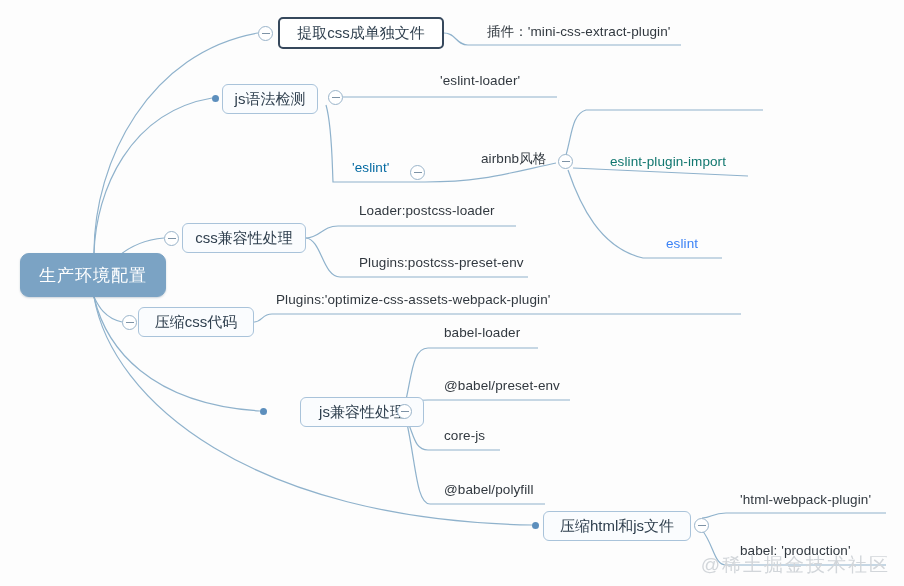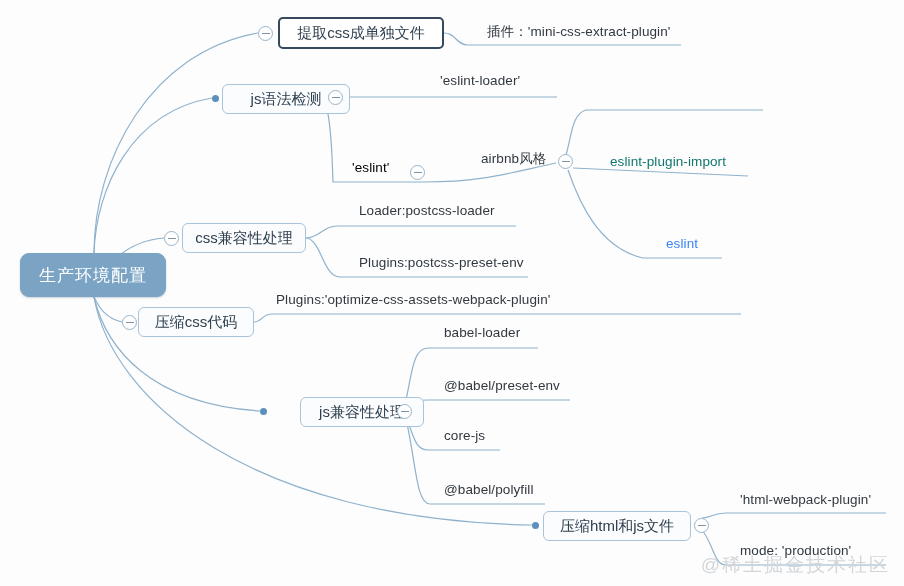--- a/index.html
+++ b/index.html
@@ -143,29 +143,29 @@
   </div>
 
   <div class="node node-root" style="left: 20px; top: 253px; width: 146px; height: 44px; background: rgb(123, 163, 196); border-color: rgb(123, 163, 196);">
     <span>生产环境配置</span>
   </div>
   <div class="toggle" style="left: 258px; top: 26px;"></div>
   <div class="leaf" style="left: 487px; top: 23px; color: rgb(49, 56, 63);">
     <span>插件：'mini-css-extract-plugin'</span>
   </div>
 
-  <div class="node node-branch" style="left: 222px; top: 84px; width: 128px; height: 30px; border-color: rgb(169, 195, 218);">
+  <div class="node node-branch" style="left: 222px; top: 84px; width: 96px; height: 30px; border-color: rgb(169, 195, 218);">
     <span>js语法检测</span>
   </div>
   <div class="dot" style="left: 212px; top: 95px; background: rgb(93, 143, 189);"></div>
   <div class="toggle" style="left: 328px; top: 90px;"></div>
   <div class="leaf" style="left: 440px; top: 73px; color: rgb(49, 56, 63);">
     <span>'eslint-loader'</span>
   </div>
-  <div class="leaf" style="left: 352px; top: 160px; color: #000000;">
+  <div class="leaf" style="left: 352px; top: 160px; color: #0369a1;">
     <span>'eslint'</span>
   </div>
   <div class="toggle" style="left: 410px; top: 165px;"></div>
 
   <div class="leaf" style="left: 481px; top: 150px; color: rgb(49, 56, 63);">
     <span>airbnb风格</span>
   </div>
   <div class="toggle" style="left: 558px; top: 154px;"></div>
   <div class="leaf" style="left: 610px; top: 154px; color: #0f766e;">
     <span>eslint-plugin-import</span>
@@ -213,17 +213,17 @@
 
   <div class="node node-branch" style="left: 543px; top: 511px; width: 148px; height: 30px; border-color: rgb(169, 195, 218);">
     <span>压缩html和js文件</span>
   </div>
   <div class="dot" style="left: 532px; top: 522px; background: rgb(93, 143, 189);"></div>
   <div class="toggle" style="left: 694px; top: 518px;"></div>
   <div class="leaf" style="left: 740px; top: 492px; color: rgb(49, 56, 63);">
     <span>'html-webpack-plugin'</span>
   </div>
   <div class="leaf" style="left: 740px; top: 543px; color: rgb(49, 56, 63);">
-    <span>mode: 'production'</span>
+    <span>babel: 'production'</span>
   </div>
 
   <div class="watermark">@稀土掘金技术社区</div>
 </div>
 
 </body></html>

